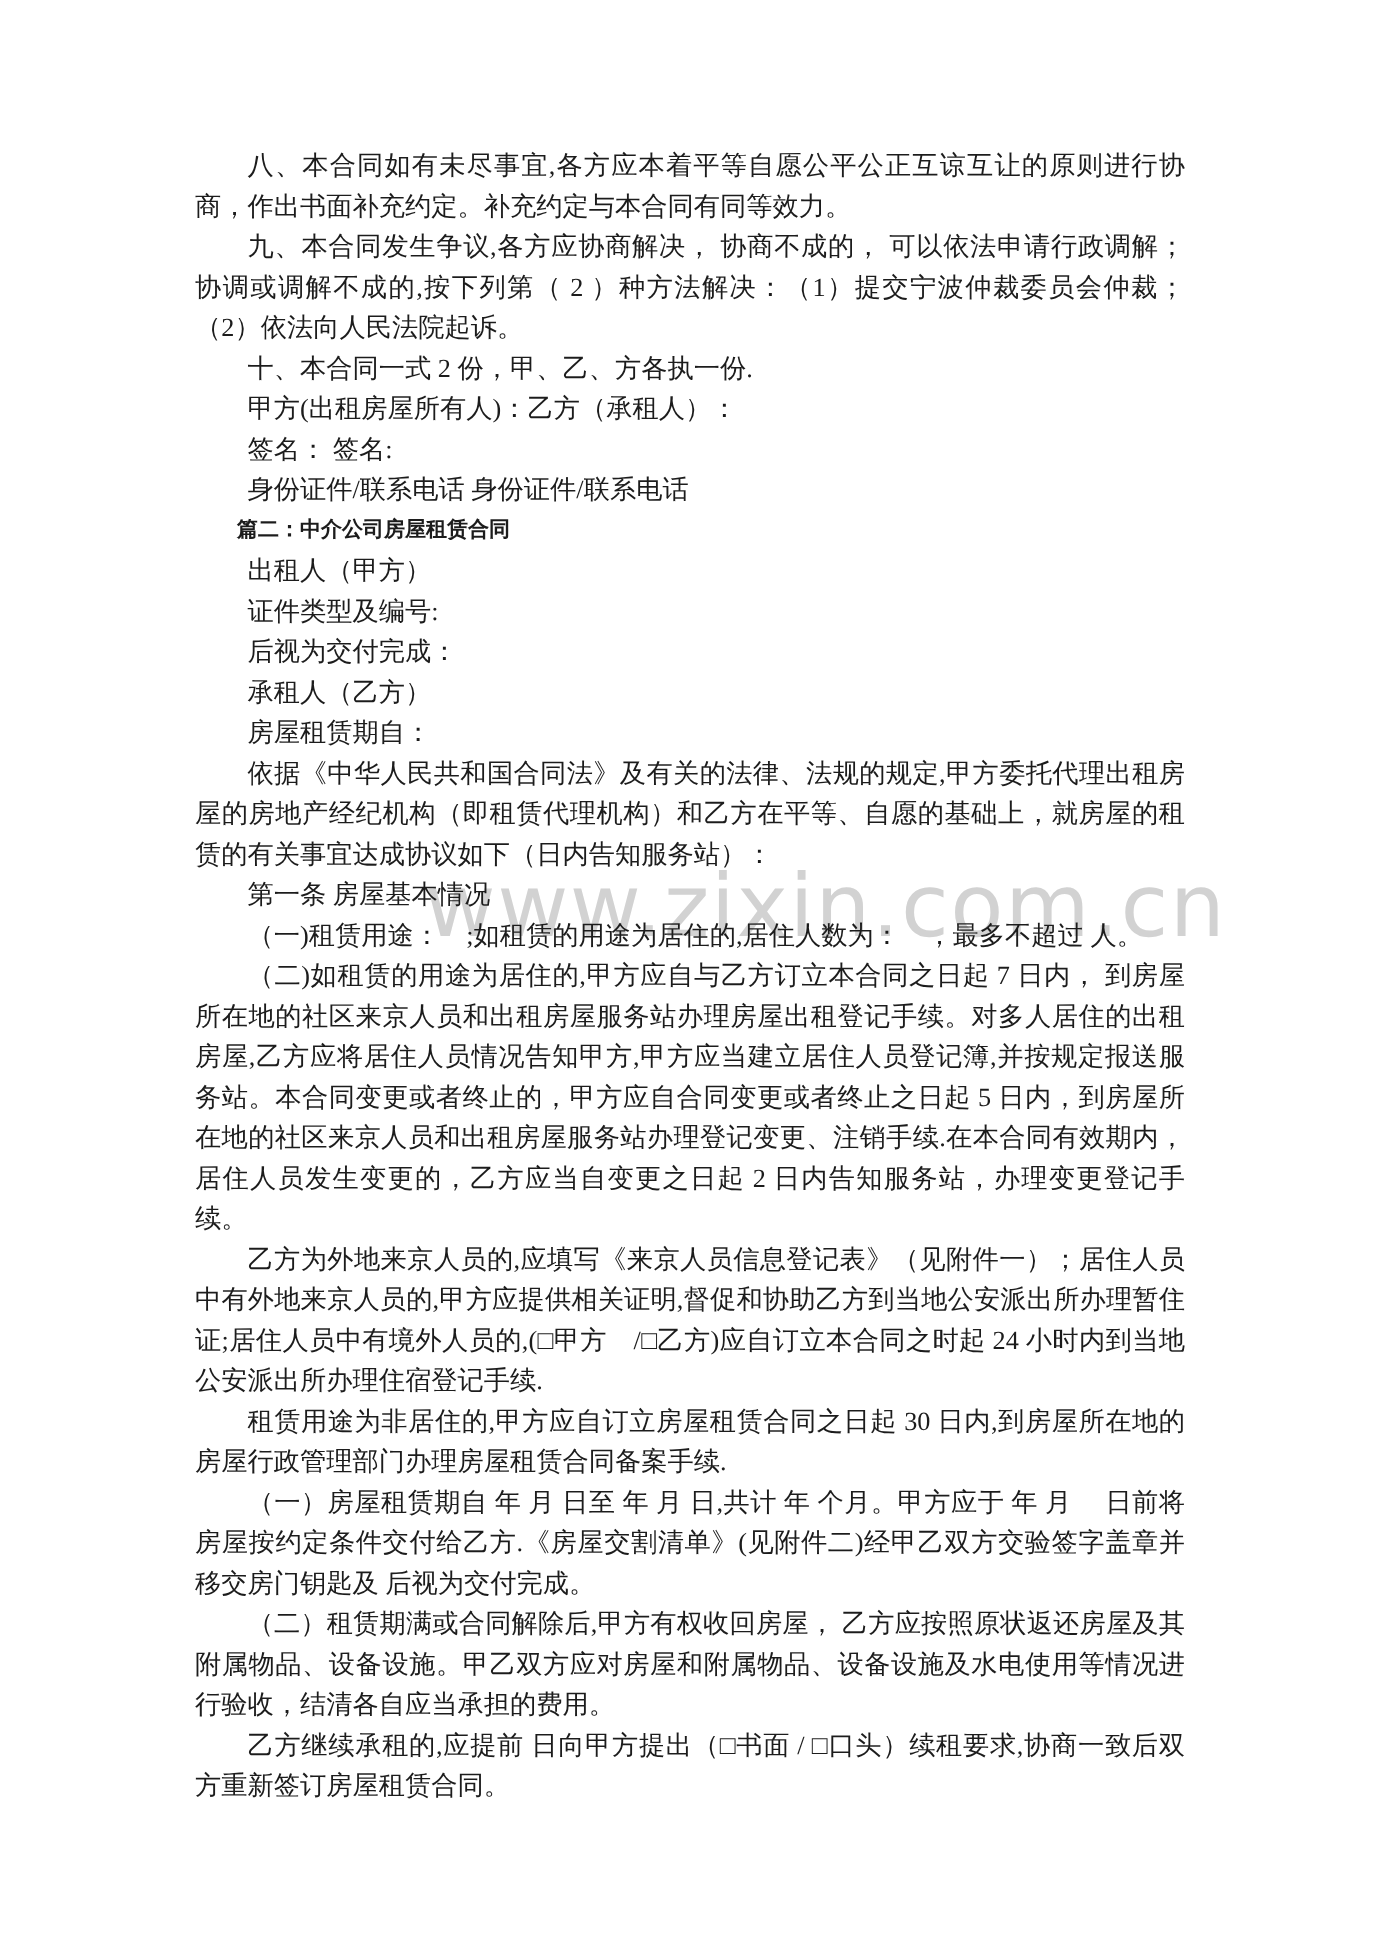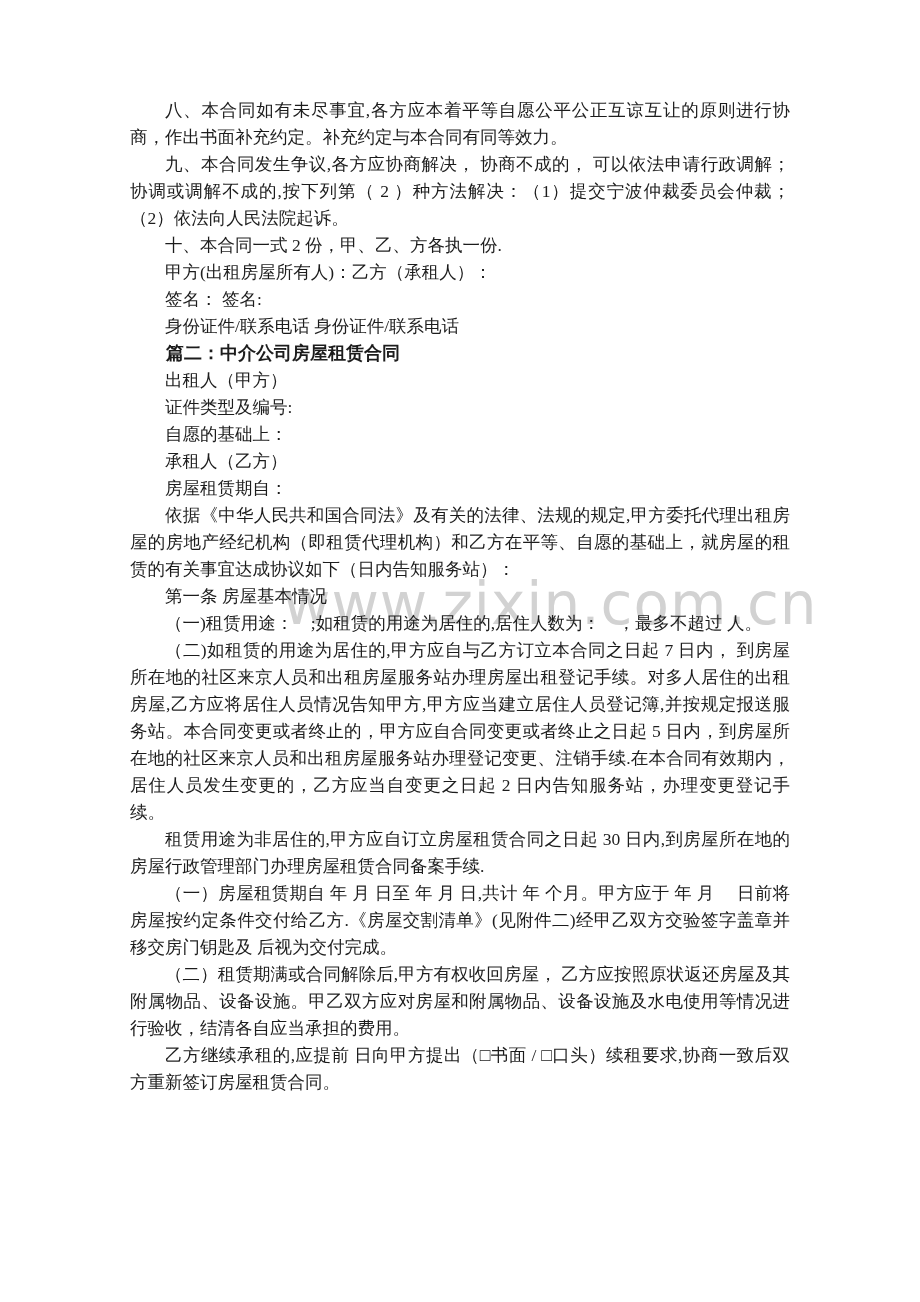--- a/index.html
+++ b/index.html
@@ -39,43 +39,44 @@
     text-align: justify;
   }
   .content p {
     margin: 0;
     padding: 0;
     text-indent: 2em;
     word-break: break-all;
   }
   .content p.heading {
     font-weight: bold;
-    font-size: 18px;
+    font-size: 14px;
   }
 </style>
 </head>
 <body>
 
 <div class="page">
   <div class="watermark">www.zixin.com.cn</div>
   <div class="content">
     <p>八、本合同如有未尽事宜,各方应本着平等自愿公平公正互谅互让的原则进行协商，作出书面补充约定。补充约定与本合同有同等效力。</p>
     <p>九、本合同发生争议,各方应协商解决， 协商不成的， 可以依法申请行政调解；协调或调解不成的,按下列第（ 2   ）种方法解决：（1）提交宁波仲裁委员会仲裁；（2）依法向人民法院起诉。</p>
     <p>十、本合同一式 2 份，甲、乙、方各执一份.</p>
     <p>甲方(出租房屋所有人)：乙方（承租人）：</p>
     <p>签名：  签名:</p>
     <p>身份证件/联系电话 身份证件/联系电话</p>
     <p class="heading">篇二：中介公司房屋租赁合同</p>
     <p>出租人（甲方）</p>
     <p>证件类型及编号:</p>
-    <p>自愿的基础上：</p>
+    <p>后视为交付完成：</p>
     <p>承租人（乙方）</p>
     <p>房屋租赁期自：</p>
     <p>依据《中华人民共和国合同法》及有关的法律、法规的规定,甲方委托代理出租房屋的房地产经纪机构（即租赁代理机构）和乙方在平等、自愿的基础上，就房屋的租赁的有关事宜达成协议如下（日内告知服务站）：</p>
     <p>第一条 房屋基本情况</p>
     <p>（一)租赁用途：　;如租赁的用途为居住的,居住人数为：　，最多不超过 人。</p>
     <p>（二)如租赁的用途为居住的,甲方应自与乙方订立本合同之日起 7 日内， 到房屋所在地的社区来京人员和出租房屋服务站办理房屋出租登记手续。对多人居住的出租房屋,乙方应将居住人员情况告知甲方,甲方应当建立居住人员登记簿,并按规定报送服务站。本合同变更或者终止的，甲方应自合同变更或者终止之日起 5 日内，到房屋所在地的社区来京人员和出租房屋服务站办理登记变更、注销手续.在本合同有效期内，居住人员发生变更的，乙方应当自变更之日起 2 日内告知服务站，办理变更登记手续。</p>
+    <p>乙方为外地来京人员的,应填写《来京人员信息登记表》（见附件一）；居住人员中有外地来京人员的,甲方应提供相关证明,督促和协助乙方到当地公安派出所办理暂住证;居住人员中有境外人员的,(□甲方　/□乙方)应自订立本合同之时起 24 小时内到当地公安派出所办理住宿登记手续.</p>
     <p>租赁用途为非居住的,甲方应自订立房屋租赁合同之日起 30 日内,到房屋所在地的房屋行政管理部门办理房屋租赁合同备案手续.</p>
     <p>（一）房屋租赁期自 年 月 日至 年 月 日,共计 年 个月。甲方应于 年 月　 日前将房屋按约定条件交付给乙方.《房屋交割清单》(见附件二)经甲乙双方交验签字盖章并移交房门钥匙及 后视为交付完成。</p>
     <p>（二）租赁期满或合同解除后,甲方有权收回房屋， 乙方应按照原状返还房屋及其附属物品、设备设施。甲乙双方应对房屋和附属物品、设备设施及水电使用等情况进行验收，结清各自应当承担的费用。</p>
     <p>乙方继续承租的,应提前 日向甲方提出（□书面 / □口头）续租要求,协商一致后双方重新签订房屋租赁合同。</p>
   </div>
 </div>
 
 </body></html>

